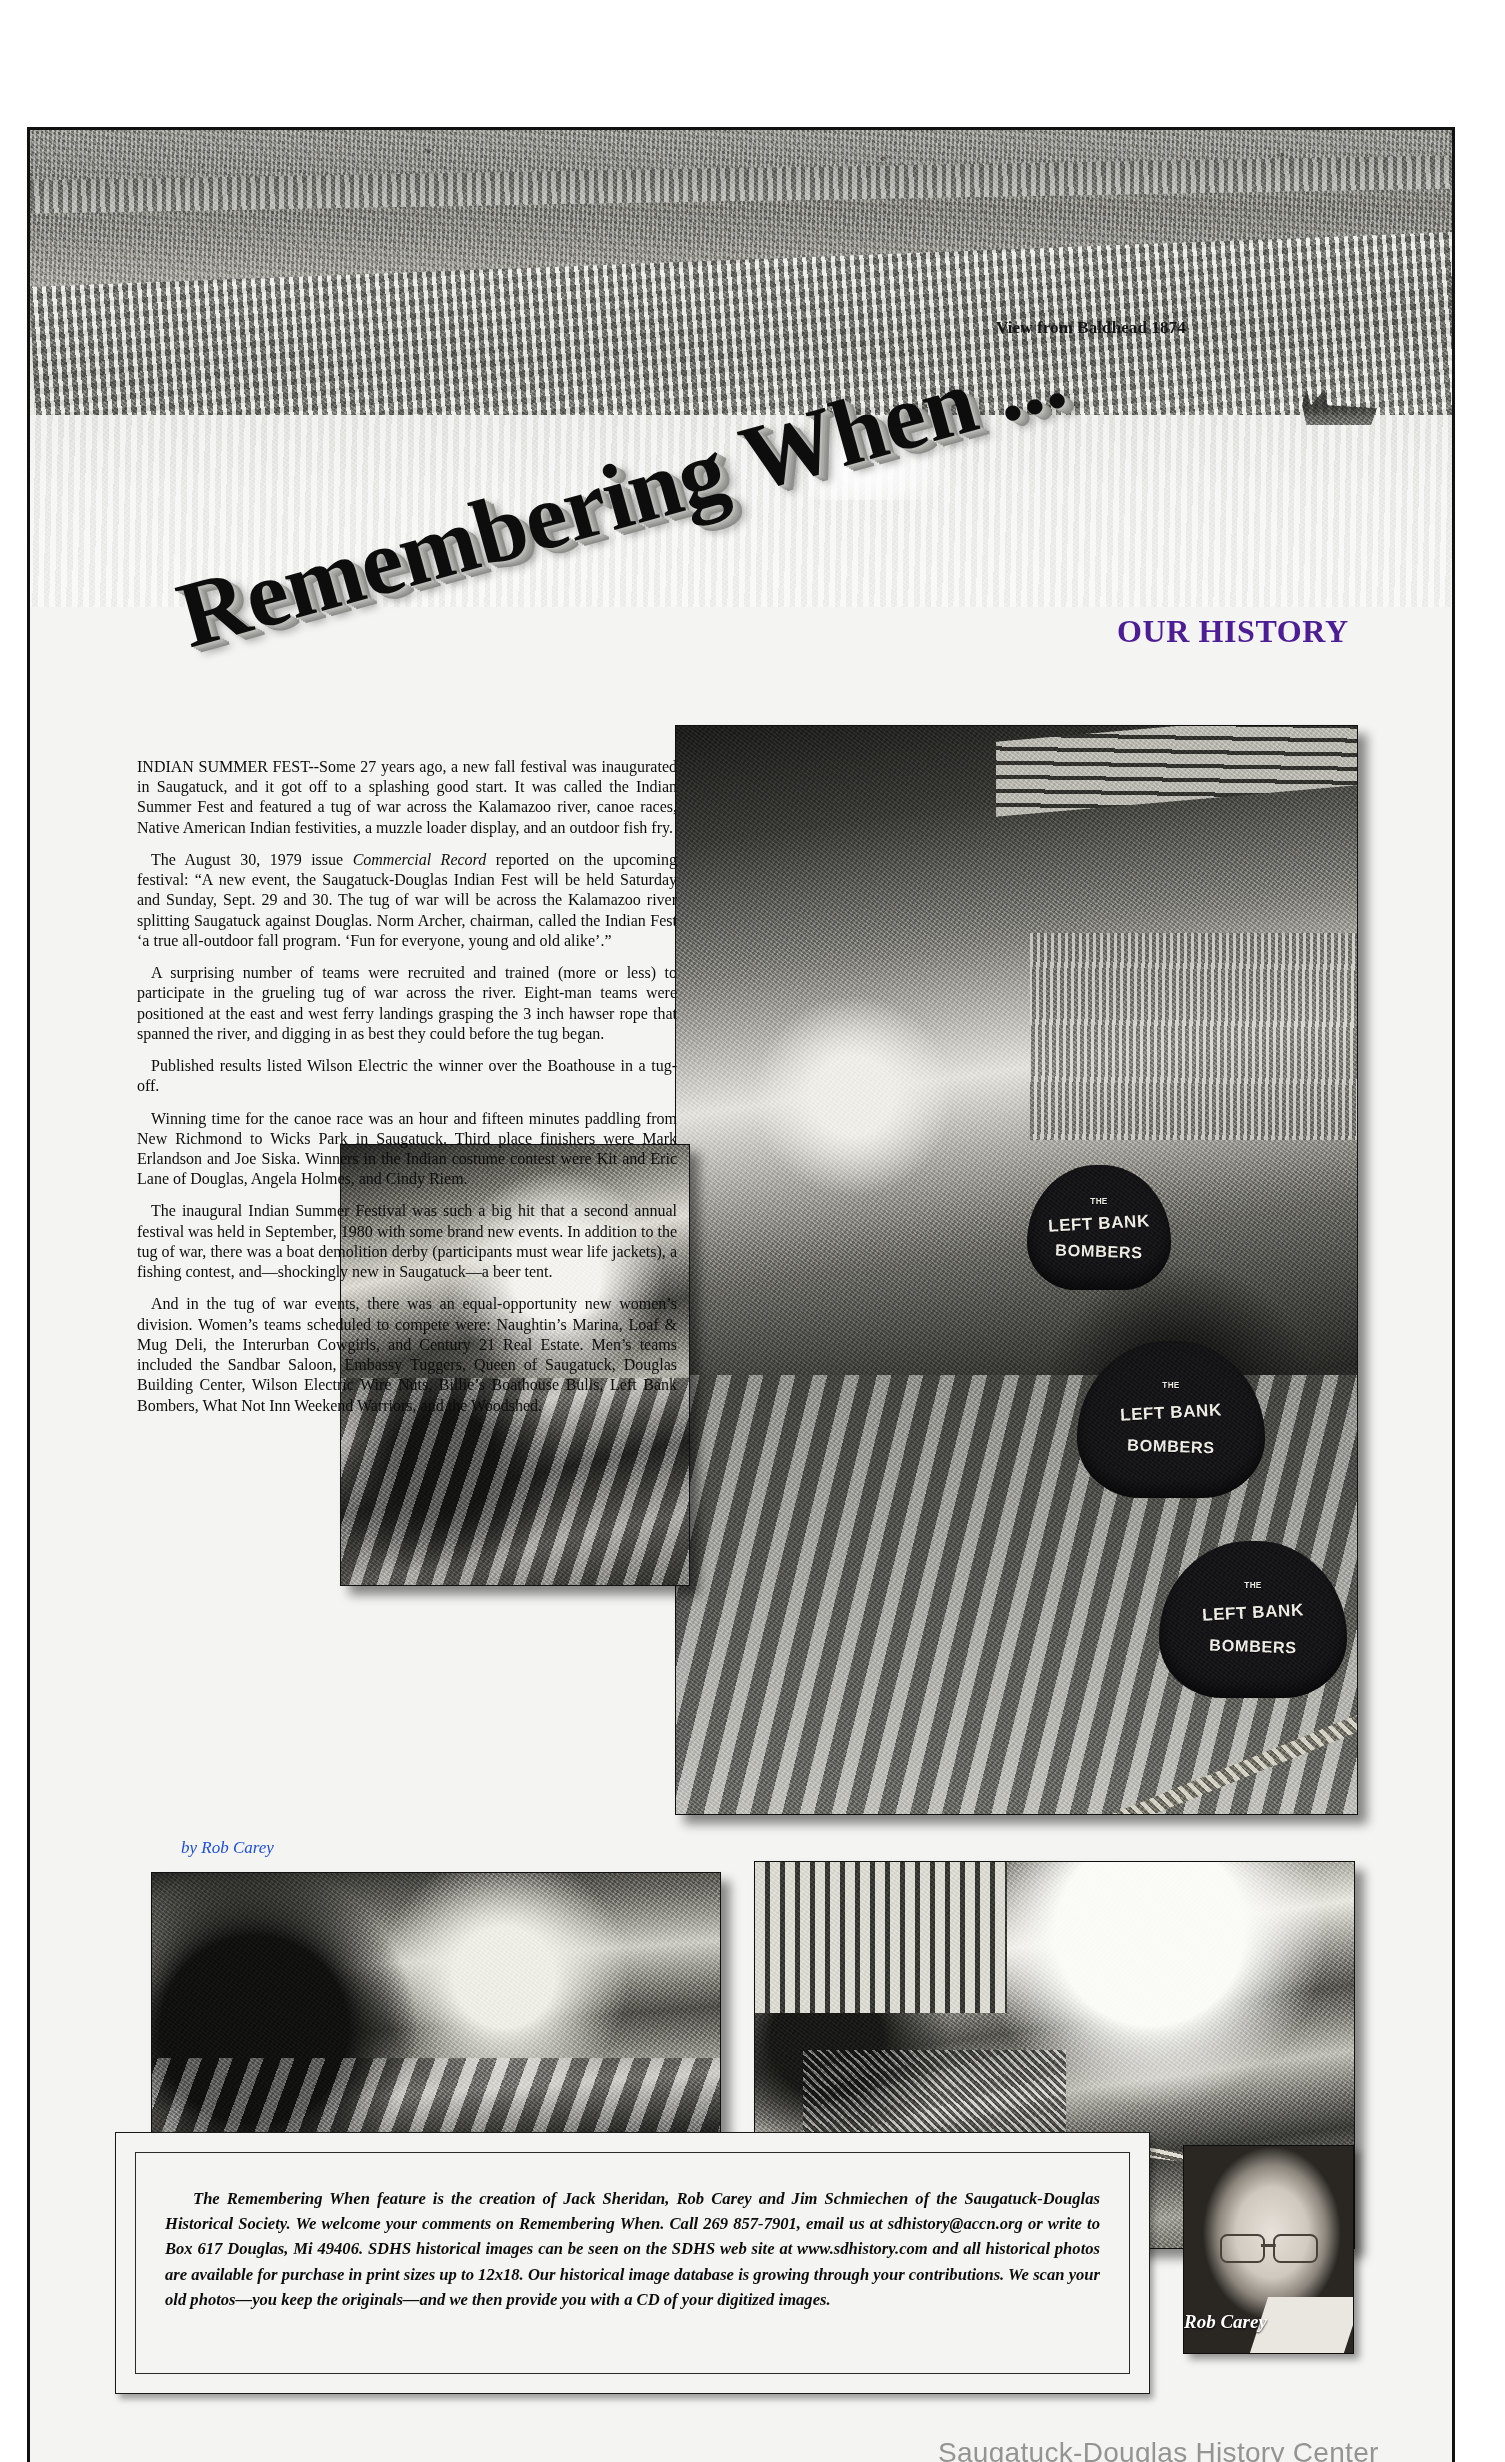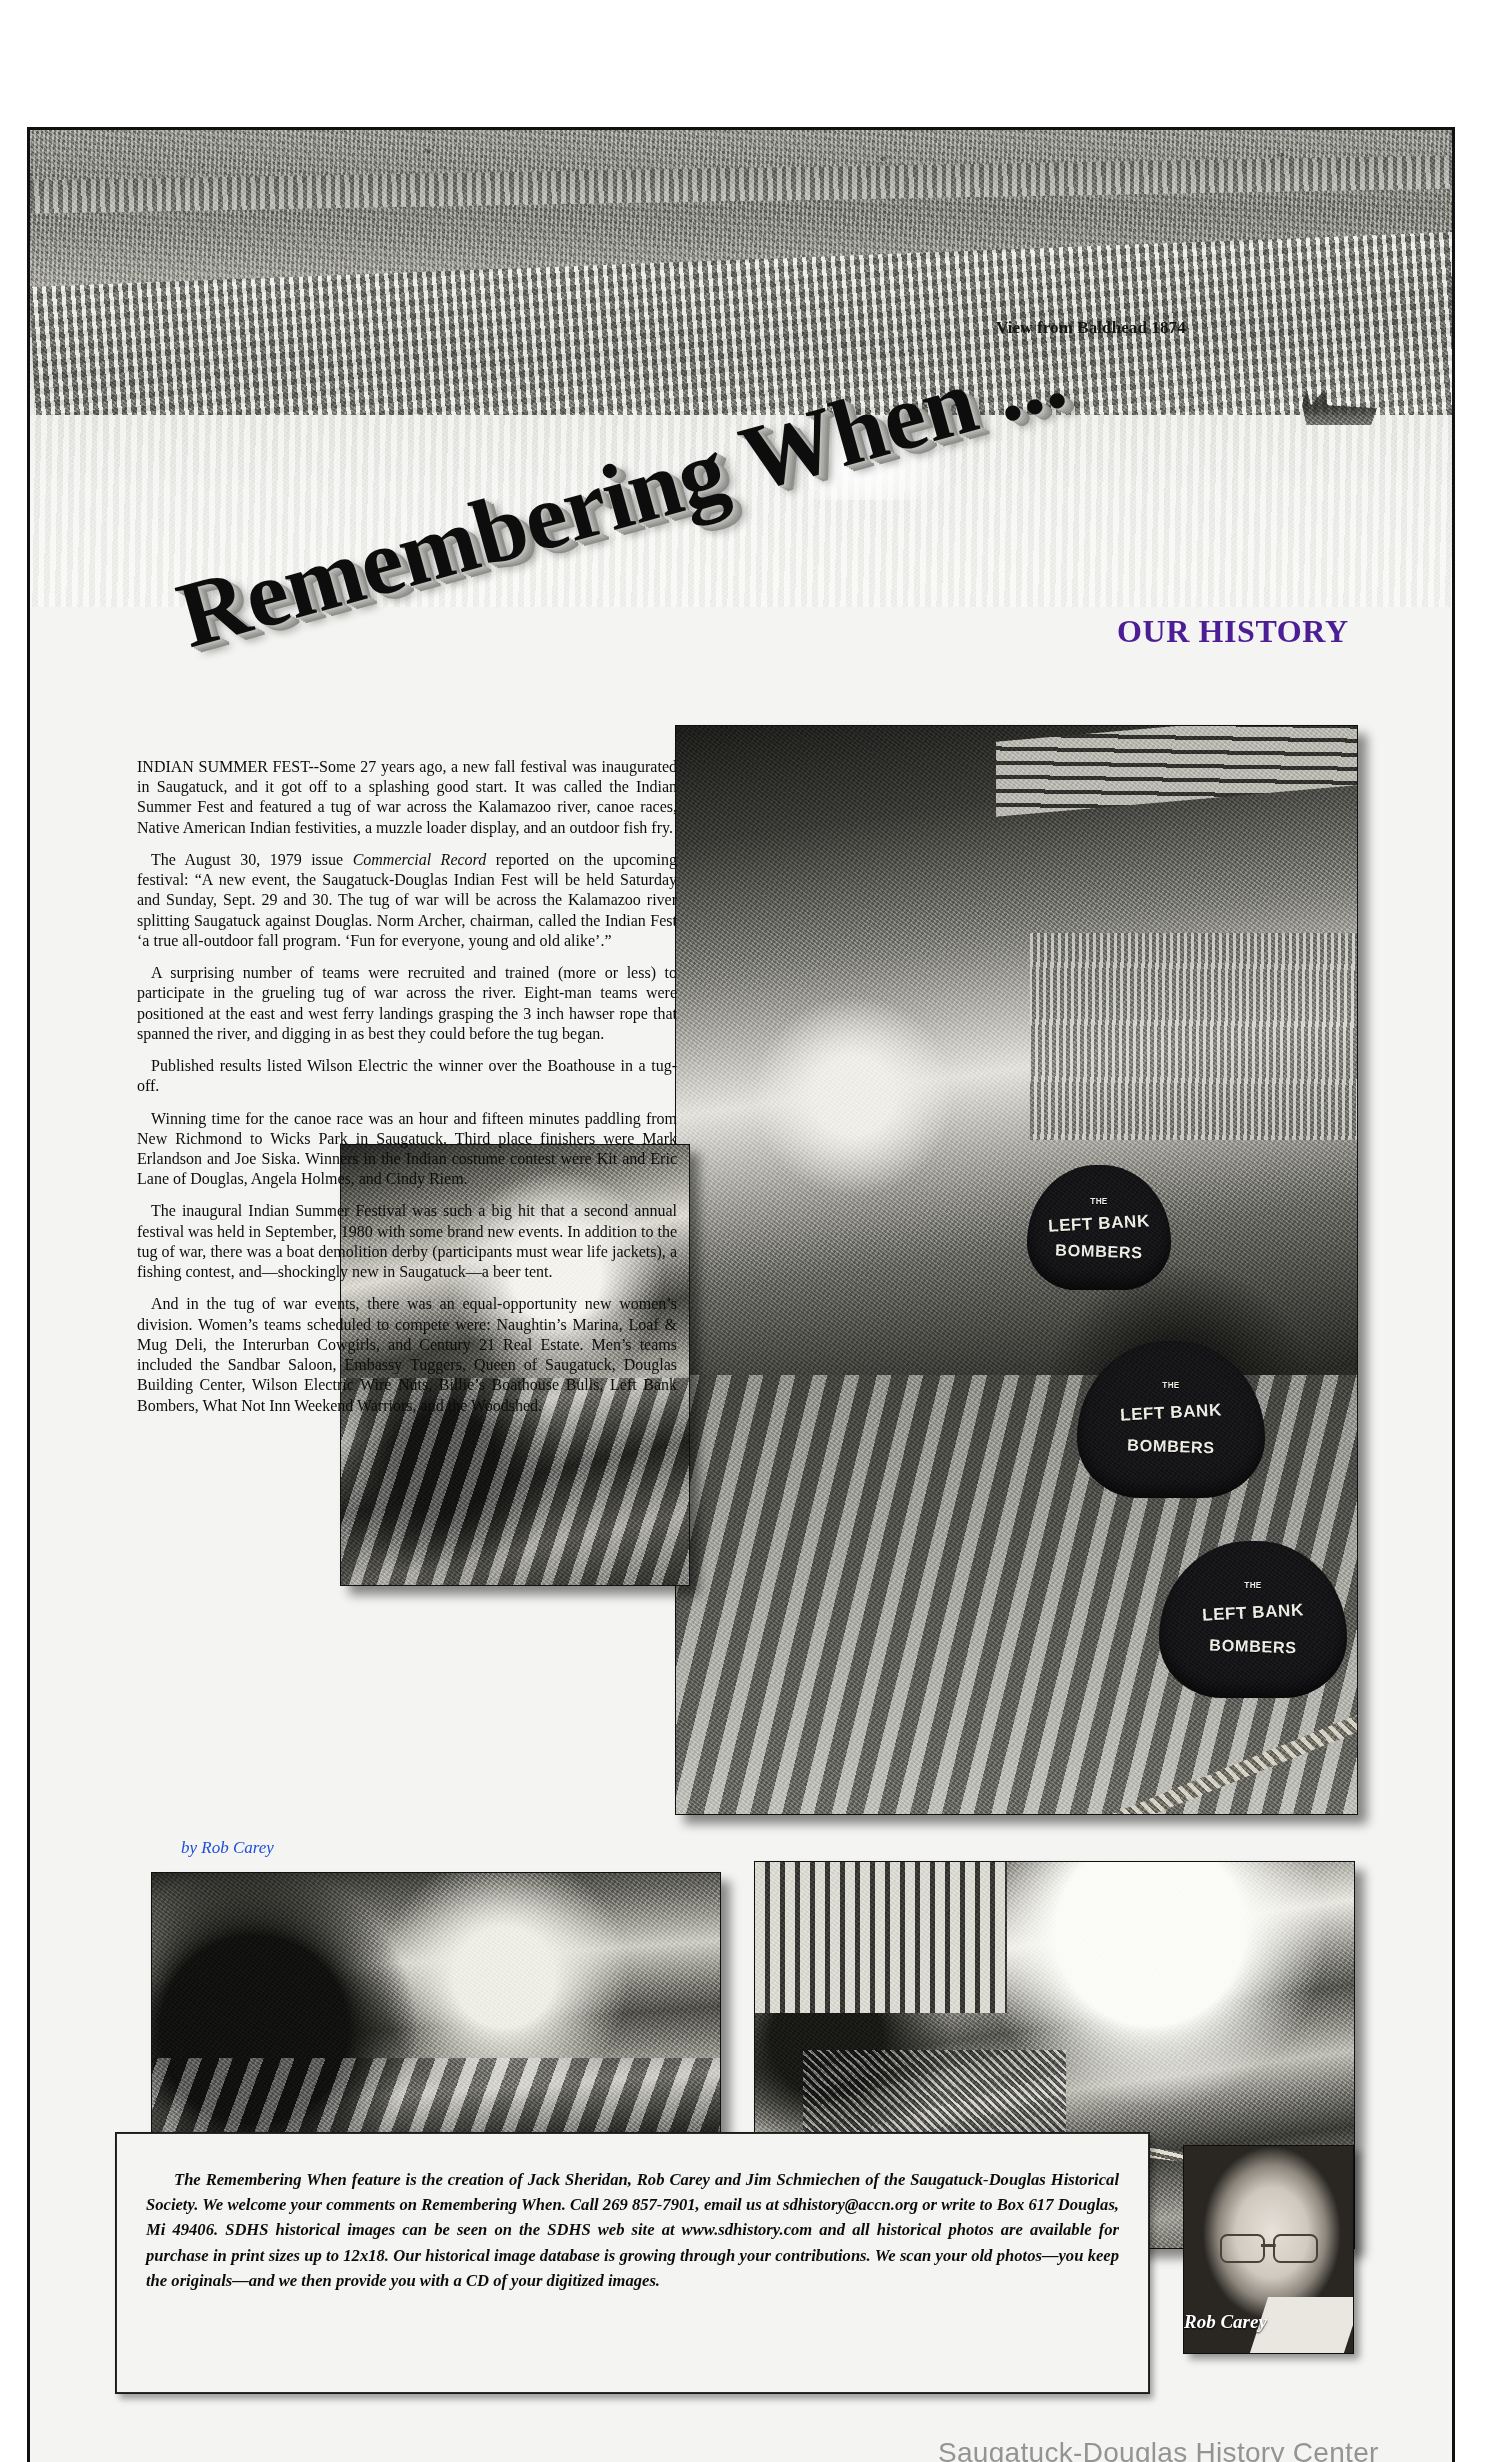--- a/index.html
+++ b/index.html
@@ -183,21 +183,21 @@
     background:repeating-linear-gradient(90deg,#dddcd4 0 10px,#3b3b37 10px 15px);}
   #photo-lr .hedge{position:absolute;left:8%;top:188px;width:44%;height:188px;
     background:repeating-linear-gradient(44deg,rgba(255,255,255,.42) 0 2.5px,rgba(18,18,16,.55) 2.5px 6.3px);}
   #photo-lr .rope3{position:absolute;left:314px;bottom:82px;width:295px;height:10px;
     background:repeating-linear-gradient(6deg,#e3e1d6 0 3.8px,#6a685f 3.8px 7.5px);
     transform:rotate(7deg);border-radius:5px;}
 
   
   #footer-box{
     position:absolute;left:85px;top:2002px;width:1035px;height:262px;
-    background:#f4f4f2;border:1.9px solid #1a1a1a;box-sizing:border-box;padding:0;
+    background:#f4f4f2;border:1.9px solid #1a1a1a;box-sizing:border-box;padding:19px;
     box-shadow:4.4px 5px 6.3px rgba(0,0,0,.35);
   }
   #footer-box .inner{width:100%;height:100%;border:1.3px solid #2a2a2a;box-sizing:border-box;
     padding:33px 29px 0 29px;}
   #footer-text{
     font-style:italic;font-weight:700;font-size:16.6px;line-height:1.52;
     color:#0c0c0c;text-align:justify;text-indent:28px;
   }
   #portrait{
     position:absolute;left:1153px;top:2015px;width:169px;height:207px;

